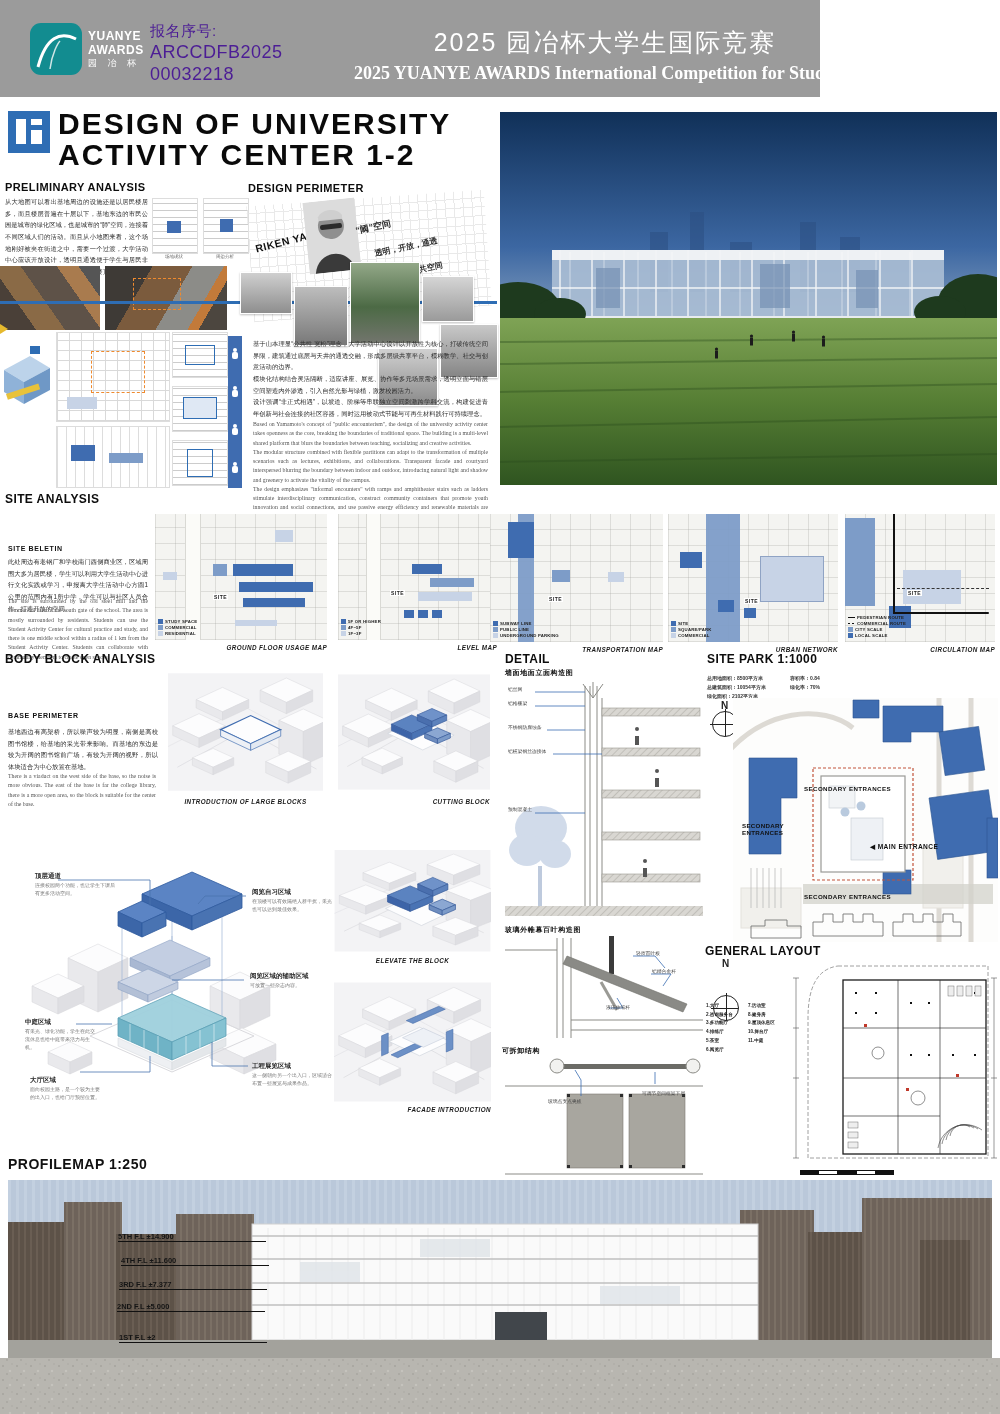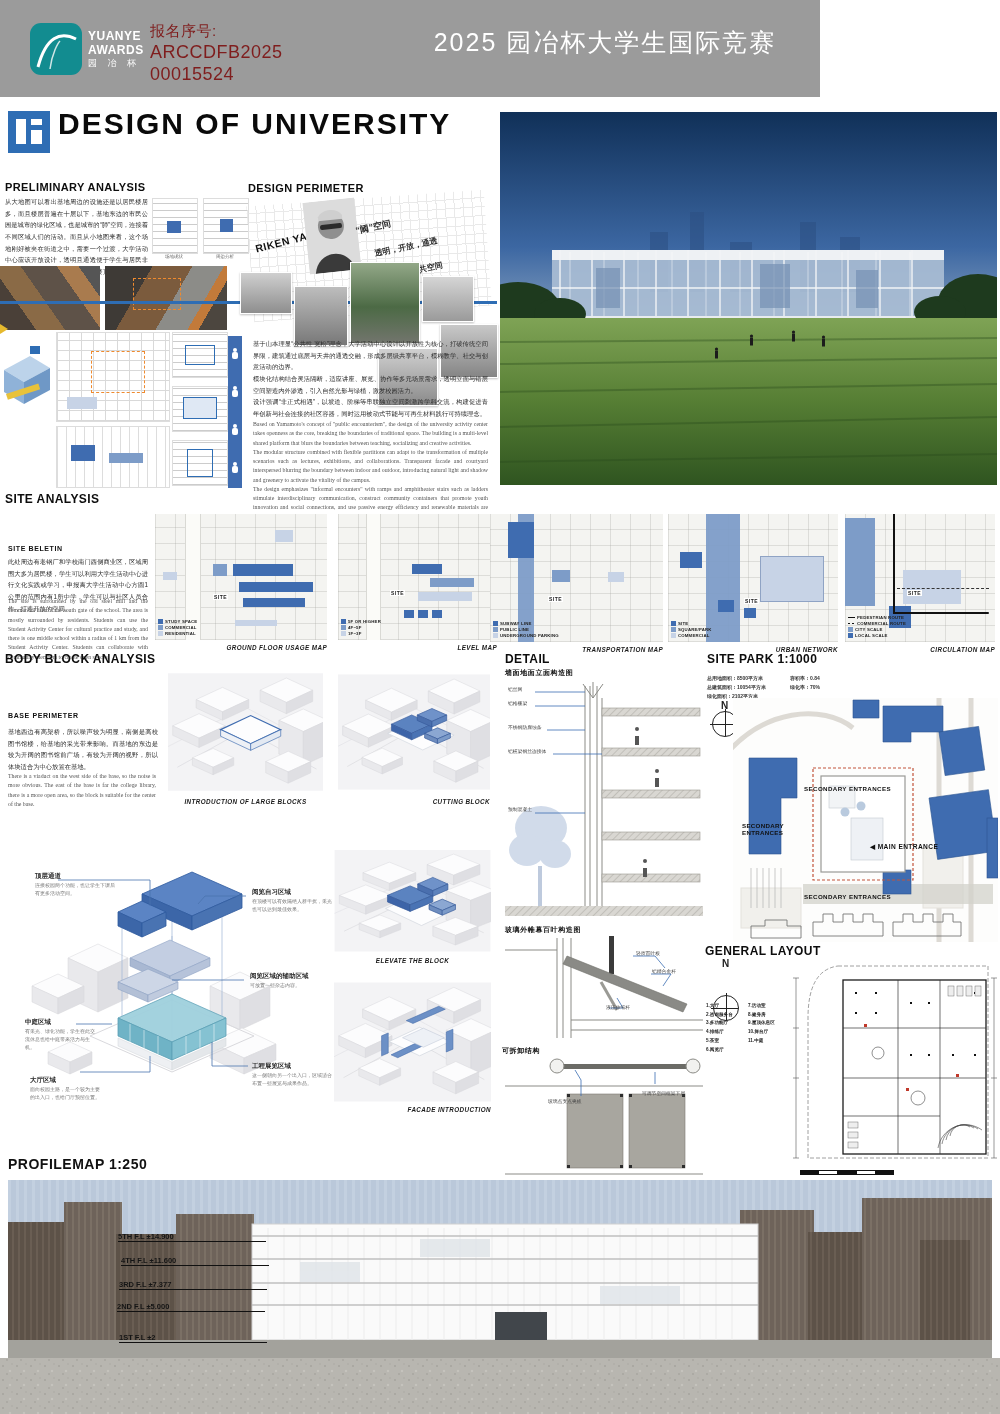--- a/index.html
+++ b/index.html
@@ -1,21 +1,21 @@
 <!DOCTYPE html>
 <html><head>
 <meta charset="utf-8">
 <style>
   html,body{margin:0;padding:0;background:#e8e8e8}
   #board{position:relative;width:1000px;height:1414px;background:#fff;overflow:hidden;
          font-family:"Liberation Sans",sans-serif;color:#111}
   .abs{position:absolute}
   
   #header{left:0;top:0;width:820px;height:97px;background:#9b9b9b}
-  .hdr-reg{color:#7f1d1d;font-size:15px;line-height:1.25;letter-spacing:.5px}
+  .hdr-reg{color:#4c1d95;font-size:15px;line-height:1.25;letter-spacing:.5px}
   .hdr-cn{color:#fff;font-size:25px;letter-spacing:2px;text-align:center}
   .hdr-en{color:#fff;font-family:"Liberation Serif",serif;font-weight:700;font-size:18px;text-align:center}
   .logo-txt{color:#fff;font-weight:700;font-size:12px;line-height:1.15;letter-spacing:.5px}
   .logo-cjk{font-size:9px;letter-spacing:4px;font-weight:400}
   
   .h-big{font-weight:900;font-size:30px;line-height:1.02;letter-spacing:2px;color:#0a0a0a}
   .sechead{font-weight:800;font-size:11px;letter-spacing:.4px;color:#0d0d0d}
   .sechead.lg{font-size:12px}
   .subhead{font-weight:800;font-size:7px;letter-spacing:.6px;color:#111}
   .cntext{font-size:6.3px;line-height:1.85;color:#2b2b2b;text-align:justify}
@@ -66,33 +66,35 @@
       <path d="M20,46 C22,30 28,20 30,18" stroke="#cfe6e6" stroke-width="1.5" fill="none"></path>
     </svg>
     <div class="abs logo-txt" style="left:88px;top:30px">
       <div>YUANYE</div>
       <div>AWARDS</div>
       <div class="logo-cjk">园 冶 杯</div>
     </div>
     <div class="abs hdr-reg" style="left:150px;top:22px">
       <div>报名序号:</div>
       <div style="font-size:18px">ARCCDFB2025</div>
-      <div style="font-size:18px">00015524</div>
+      <div style="font-size:18px">00032218</div>
     </div>
     <div class="abs hdr-cn" style="left:370px;top:26px;width:470px">2025 园冶杯大学生国际竞赛</div>
+    <div class="abs hdr-en" style="left:325px;top:63px;width:560px">2025 YUANYE AWARDS International Competition for  Students</div>
   </div>
 
   <svg class="abs" style="left:8px;top:111px" width="42" height="42">
     <rect width="42" height="42" fill="#2e6db4"></rect>
     <rect x="8" y="8" width="10" height="25" fill="#fff"></rect>
     <rect x="23" y="8" width="11" height="6" fill="#fff"></rect>
     <rect x="23" y="19" width="11" height="14" fill="#fff"></rect>
   </svg>
   <div class="abs h-big" style="left:58px;top:109px">
     <div>DESIGN OF UNIVERSITY</div>
+    <div>ACTIVITY CENTER 1-2</div>
   </div>
 
   <svg class="abs" style="left:500px;top:112px" width="497" height="373" viewBox="0 0 497 373">
     <defs>
       <linearGradient id="sky" x1="0" y1="0" x2="0" y2="1">
         <stop offset="0" stop-color="#103058"></stop>
           <stop offset=".6" stop-color="#3c67a2"></stop>
           <stop offset="1" stop-color="#93aac4"></stop>
       </linearGradient>
       <linearGradient id="grass" x1="0" y1="0" x2="0" y2="1">

